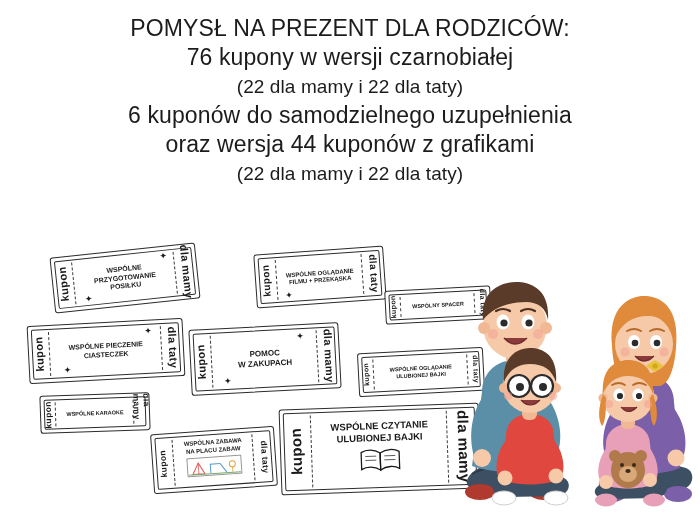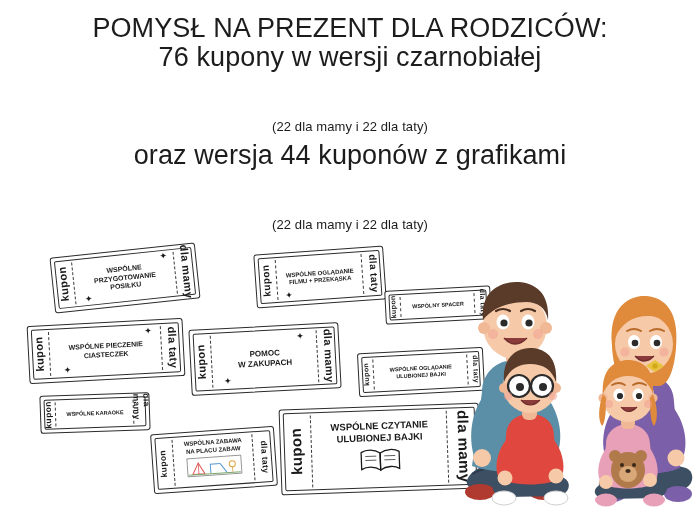--- a/index.html
+++ b/index.html
@@ -18,28 +18,27 @@
   
   #headline {
     position: absolute;
     top: 14px;
     left: 0;
     width: 700px;
     text-align: center;
     color: #1c1c1c;
   }
   #headline .line {
-    font-size: 27px;
+    font-size: 23px;
     line-height: 29px;
     letter-spacing: 0.1px;
     white-space: nowrap;
   }
   #headline .line.small {
-    font-size: 13px;
-    margin-top: 40px;
+    font-size: 19px;
   }
 
   
   #coupons {
     position: absolute;
     top: 238px;
     left: 0;
     width: 700px;
     height: 282px;
   }
@@ -154,20 +153,21 @@
     height: 260px;
   }
 </style>
 </head>
 <body>
 
 <div id="headline">
   <div class="line">POMYSŁ NA PREZENT DLA RODZICÓW:</div>
   <div class="line">76 kupony w wersji czarnobiałej</div>
   <div class="line small">(22 dla mamy i 22 dla taty)</div>
+  <div class="line">6 kuponów do samodzielnego uzupełnienia</div>
   <div class="line">oraz wersja 44 kuponów z grafikami</div>
   <div class="line small">(22 dla mamy i 22 dla taty)</div>
 </div>
 
 <div id="coupons">
 
   <div class="coupon" id="c1">
     <div class="inner"></div>
     <div class="side left">kupon</div>
     <div class="divider"></div>

